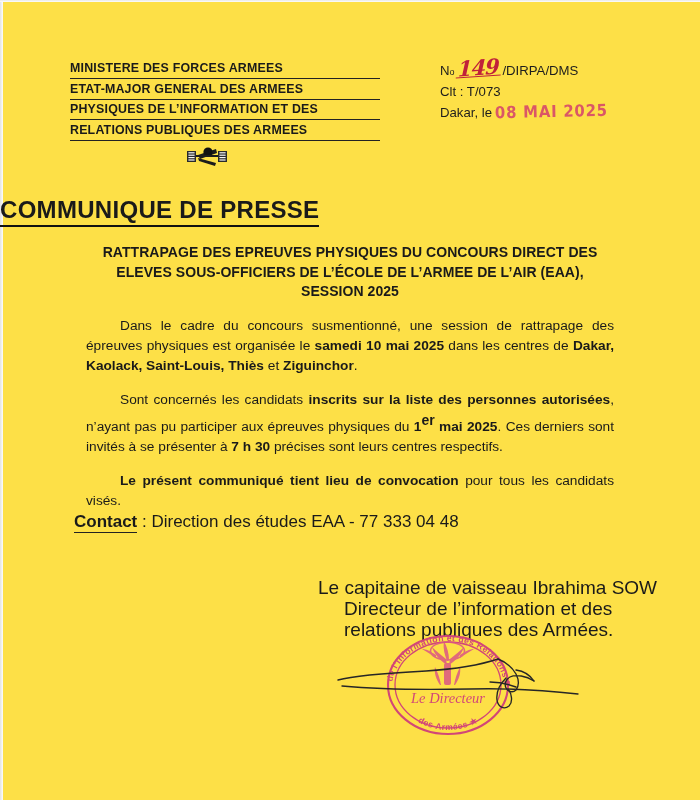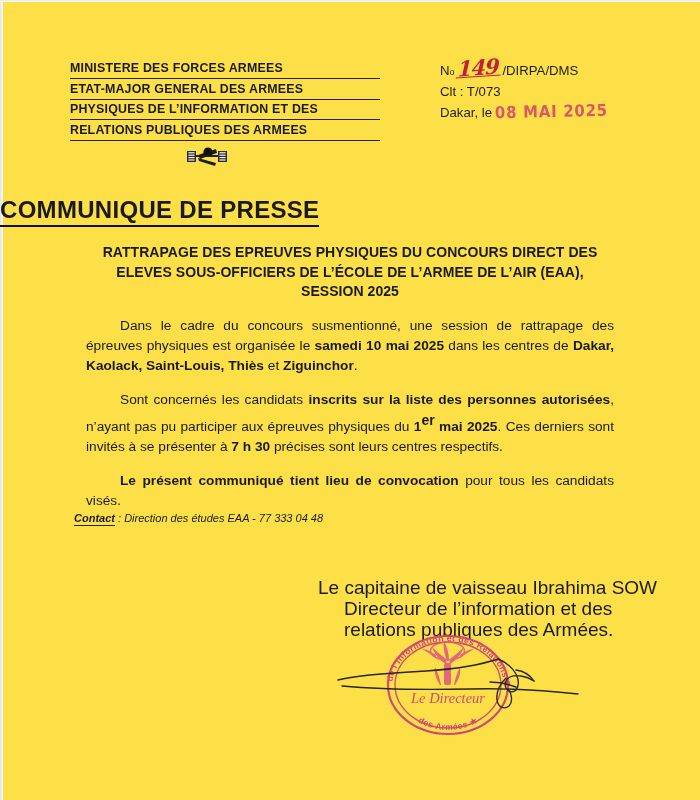--- a/index.html
+++ b/index.html
@@ -135,23 +135,22 @@
     text-align: justify;
   }
   #body-copy p { margin: 0 0 14px 0; text-indent: 34px; }
   #body-copy b { font-weight: bold; }
   sup { font-size: 14px; vertical-align: super; }
 
   #contact-line {
     position: absolute;
     left: 74px;
     top: 512px;
-    font-size: 11px;
+    font-size: 17px;
     white-space: nowrap;
-    font-style: italic;
   }
   #contact-label {
     font-weight: bold;
     border-bottom: 1.4px solid #222;
     padding-bottom: .5px;
   }
 
   
   #signature-block {
     position: absolute;

